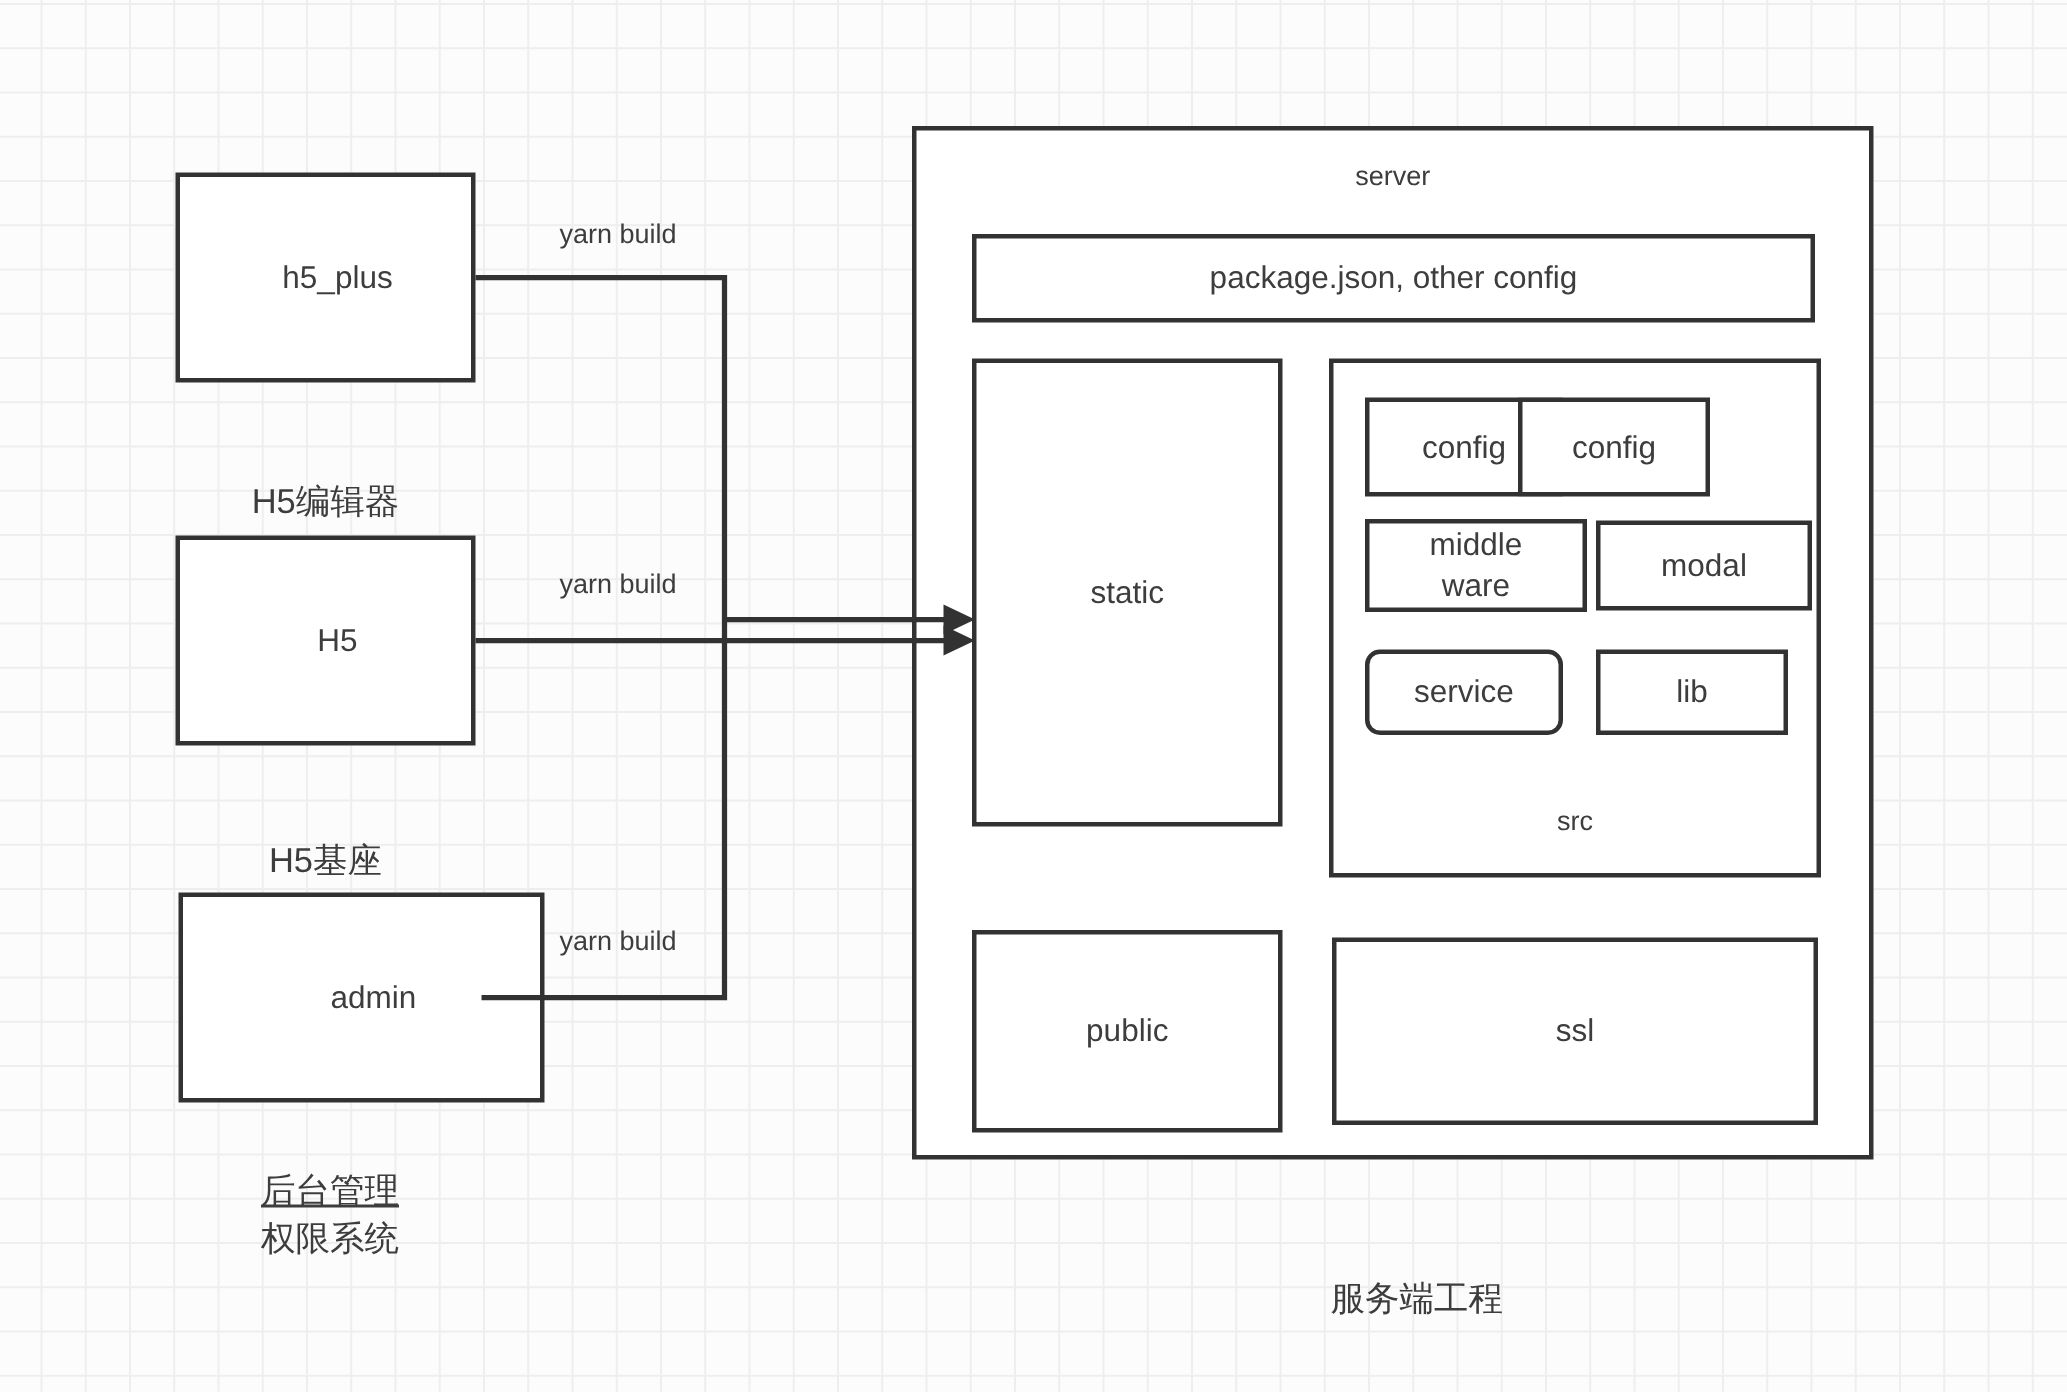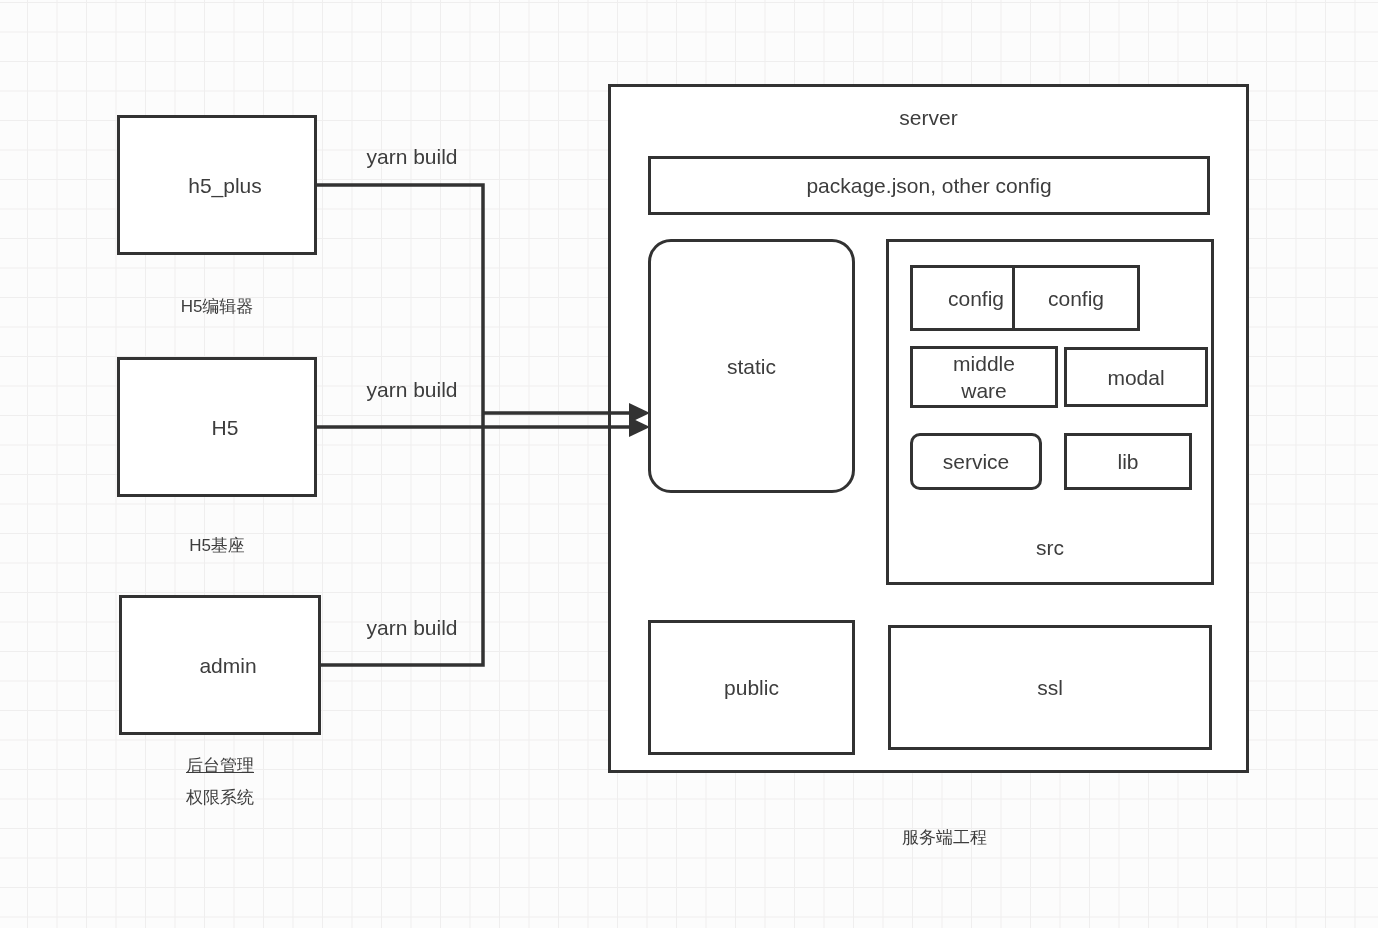--- a/index.html
+++ b/index.html
@@ -34,45 +34,45 @@
     justify-content: center;
     text-align: center;
     font-size: 21px;
     line-height: 27px;
     color: var(--text);
   }
   .container-box { background: var(--box-fill); }
   .label {
     position: absolute;
     text-align: center;
-    font-size: 21px;
+    font-size: 18px;
     line-height: 27px;
     color: var(--text);
   }
-  .caption { font-size: 17px; line-height: 32px; }
+  .caption { font-size: 23px; line-height: 32px; margin-top: 27px; }
   .wires {
     position: absolute;
     left: 0; top: 0;
     pointer-events: none;
     z-index: 30;
   }
   .z10 { z-index: 10; padding-left: 16px; }
   .z20 { z-index: 20; }
 </style>
 </head>
 <body>
 
 <div class="canvas">
 
   <div class="node container-box z10" style="left:608px; top:84px; width:641px; height:689px;"></div>
   <div class="label z20" style="left:608px; top:104px; width:641px;">server</div>
 
   <div class="node z20" style="left:648px; top:156px; width:562px; height:59px;">package.json, other config</div>
 
-  <div class="node z20" style="left:648px; top:239px; width:207px; height:254px;border-radius:23px;">static</div>
+  <div class="node z20" style="left:648px; top:239px; width:207px; height:312px;">static</div>
 
   <div class="node container-box z20" style="left:886px; top:239px; width:328px; height:346px;"></div>
   <div class="label z20" style="left:886px; top:534px; width:328px;">src</div>
 
   <div class="node z20" style="left:910px; top:265px; width:132px; height:66px;">config</div>
   <div class="node z20" style="left:1012px; top:265px; width:128px; height:66px;">config</div>
   <div class="node z20" style="left:910px; top:346px; width:148px; height:62px; padding:0 28px;">middle ware</div>
   <div class="node z20" style="left:1064px; top:347px; width:144px; height:60px;">modal</div>
   <div class="node z20" style="left:910px; top:433px; width:132px; height:57px;border-radius:10px;">service</div>
   <div class="node z20" style="left:1064px; top:433px; width:128px; height:57px;">lib</div>
@@ -81,21 +81,21 @@
   <div class="node z20" style="left:888px; top:625px; width:324px; height:125px;">ssl</div>
 
   <div class="label caption" style="left:624px; top:822px; width:641px;">服务端工程</div>
 
   <div class="node z10" style="left:117px; top:115px; width:200px; height:140px;">h5_plus</div>
   <div class="label caption" style="left:117px; top:291px; width:200px;">H5编辑器</div>
 
   <div class="node z10" style="left:117px; top:357px; width:200px; height:140px;">H5</div>
   <div class="label caption" style="left:117px; top:530px; width:200px;">H5基座</div>
 
-  <div class="node z10" style="left:119px; top:595px; width:202px; height:140px;">admin</div>
+  <div class="node z10" style="left:119px; top:595px; width:244px; height:140px;">admin</div>
   <div class="label caption" style="left:119px; top:750px; width:202px;text-decoration:underline;">后台管理</div>
   <div class="label caption" style="left:119px; top:782px; width:202px;">权限系统</div>
 
   <div class="label z20" style="left:347px; top:143px; width:130px;">yarn build</div>
   <div class="label z20" style="left:347px; top:376px; width:130px;">yarn build</div>
   <div class="label z20" style="left:347px; top:614px; width:130px;">yarn build</div>
 
   <svg class="wires" width="1378" height="928" viewBox="0 0 1378 928">
 
     <polyline points="317,185 483,185 483,665 321,665" fill="none" stroke="var(--stroke)" stroke-width="3.5"></polyline>

